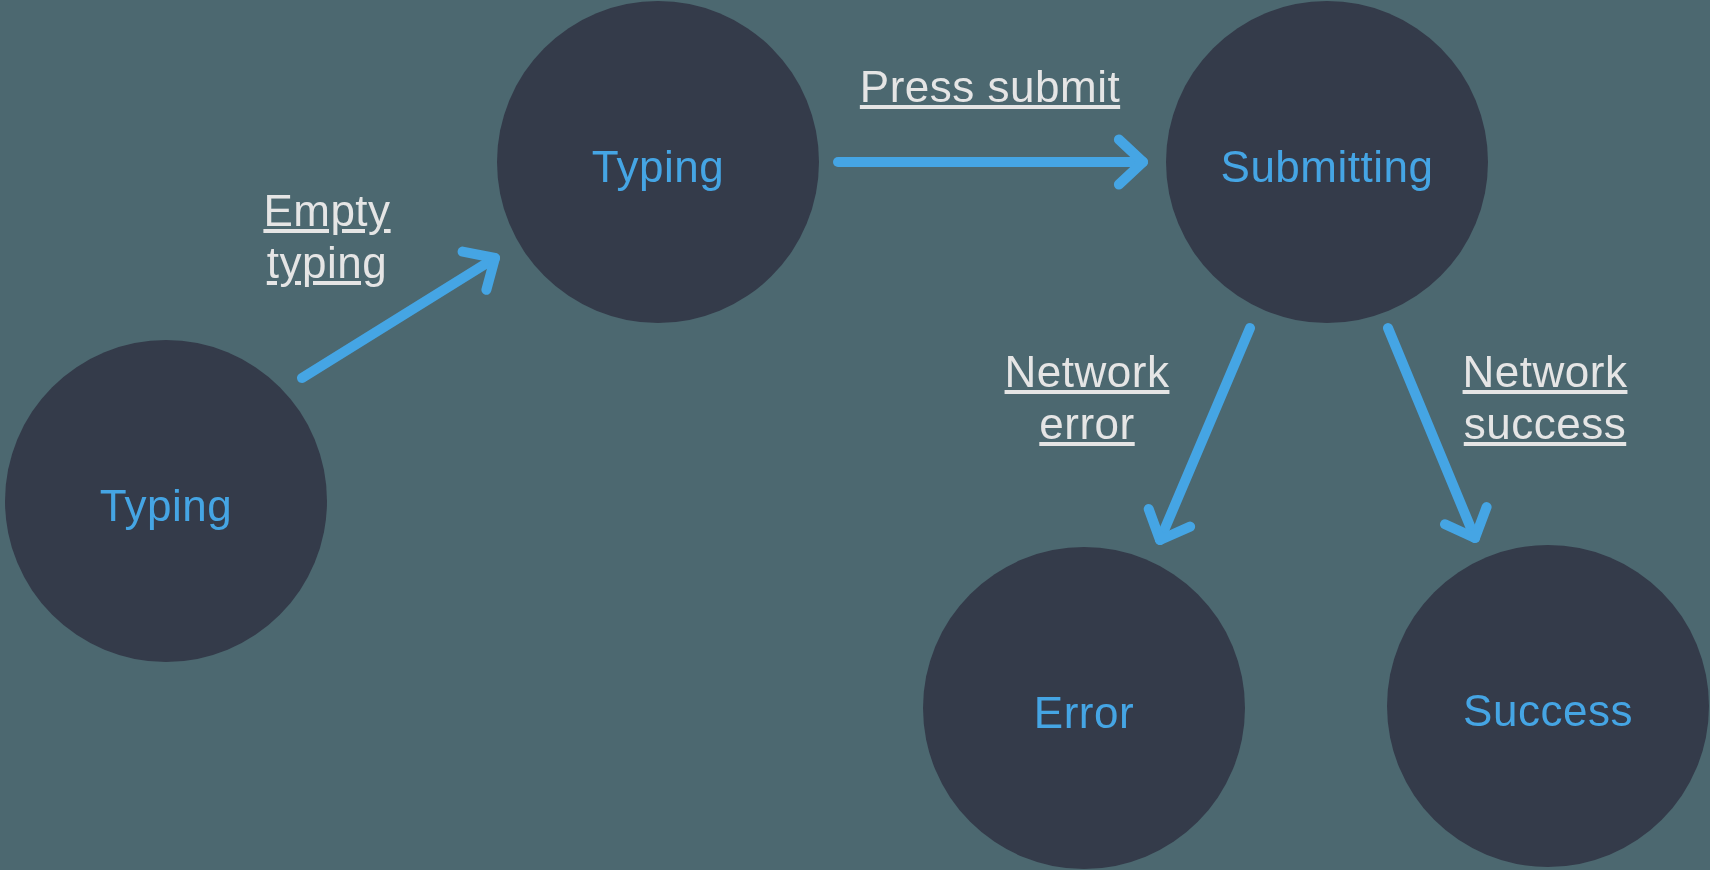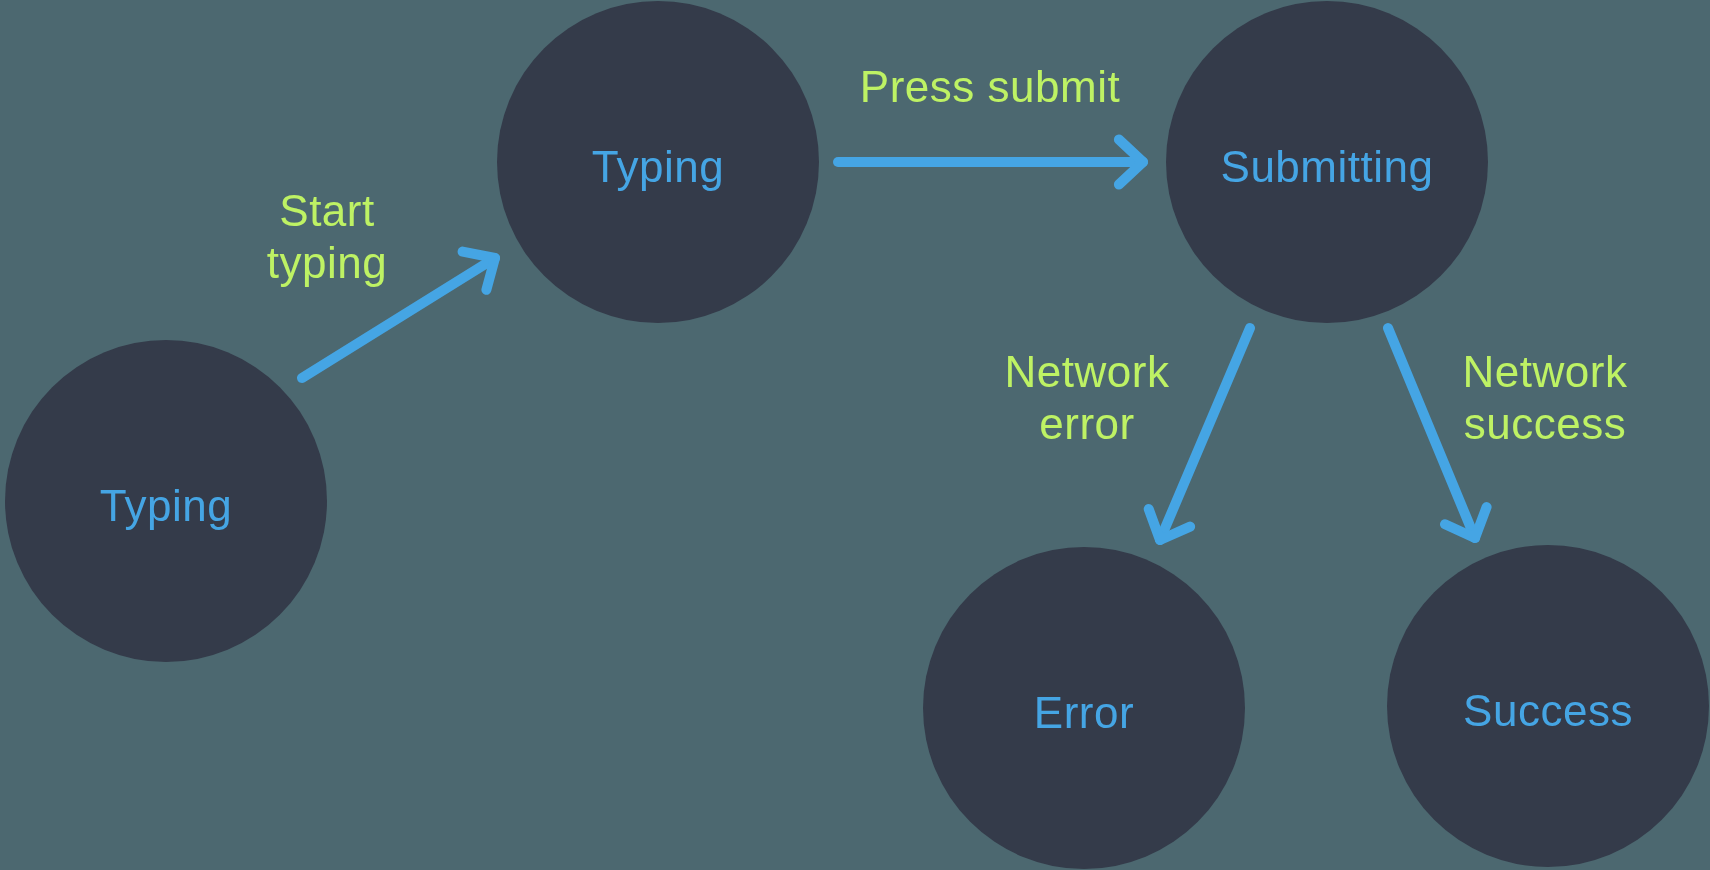--- a/index.html
+++ b/index.html
@@ -41,26 +41,27 @@
     padding-top: 10px;
   }
   .node-empty      { left: 5px;    top: 340px; }
   .node-typing     { left: 497px;  top: 1px;   }
   .node-submitting { left: 1166px; top: 1px;   }
   .node-error      { left: 923px;  top: 547px; }
   .node-success    { left: 1387px; top: 545px; }
   .edge-label {
     position: absolute;
     transform: translate(-50%, -50%);
-    color: #bef264;
+    color: #e5e5e5;
     font-size: 44px;
     letter-spacing: 0.5px;
     line-height: 52px;
     text-align: center;
     white-space: nowrap;
+    text-decoration: underline;
   }
   .edge-label .line { display: block; }
   .label-start-typing    { left: 327px;  top: 237px; }
   .label-press-submit    { left: 990px;  top: 87px;  }
   .label-network-error   { left: 1087px; top: 398px; }
   .label-network-success { left: 1545px; top: 398px; }
 </style>
 </head>
 <body>
 
@@ -99,21 +100,21 @@
 
   <div class="node node-error">
     <span>Error</span>
   </div>
 
   <div class="node node-success">
     <span>Success</span>
   </div>
 
   <div class="edge-label label-start-typing">
-    <span class="line">Start</span>
+    <span class="line">Empty</span>
     <span class="line">typing</span>
   </div>
 
   <div class="edge-label label-press-submit">
     <span class="line">Press submit</span>
   </div>
 
   <div class="edge-label label-network-error">
     <span class="line">Network</span>
     <span class="line">error</span>

